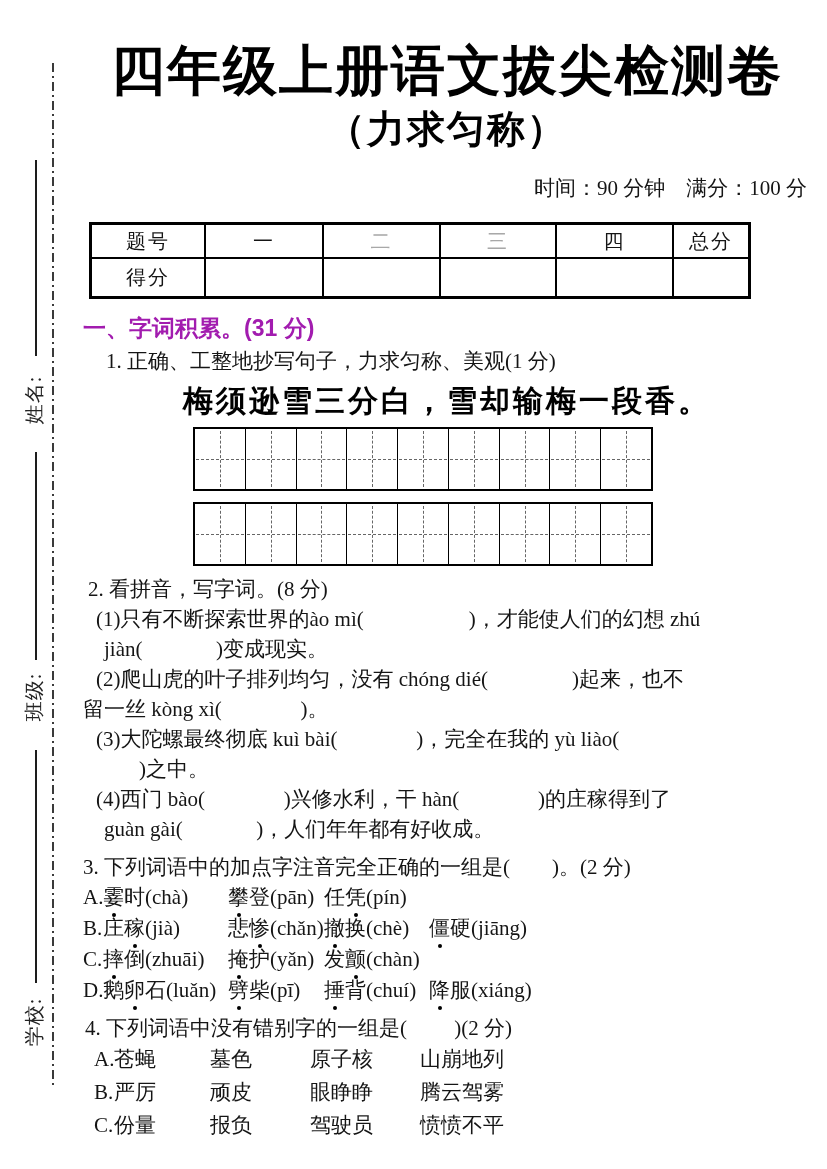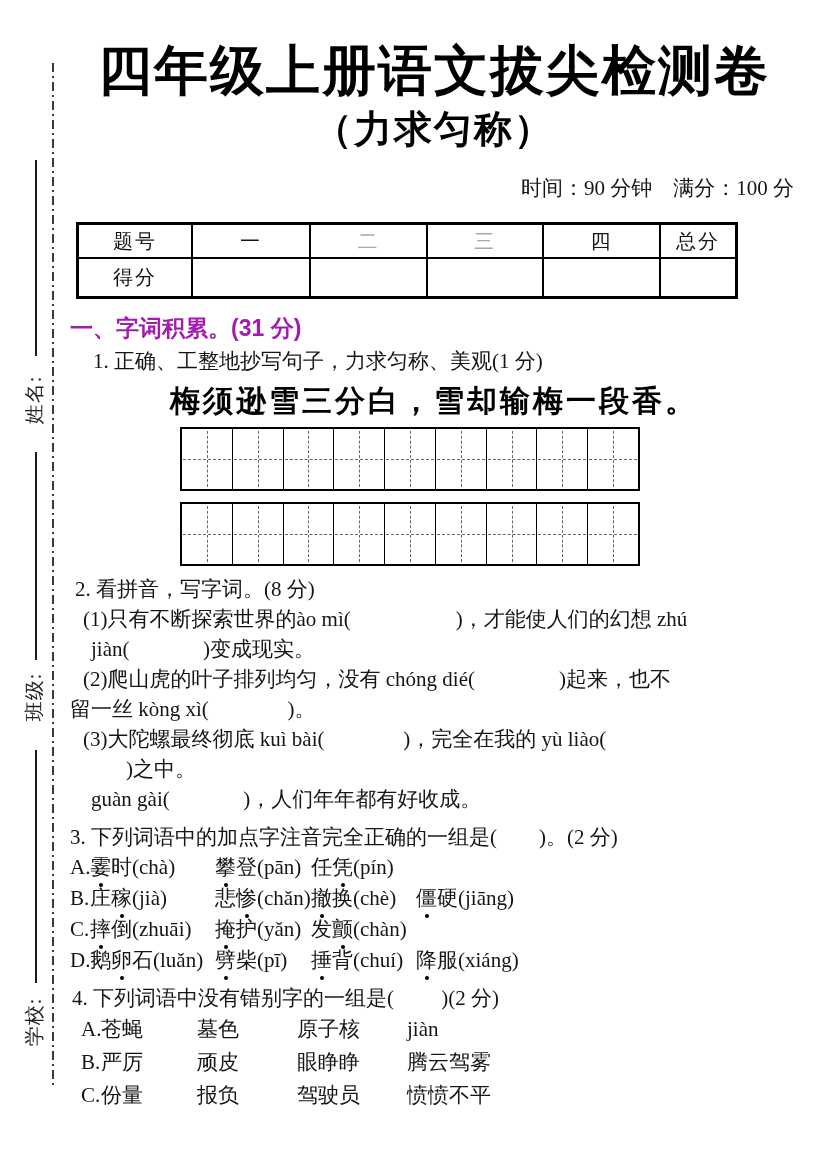--- a/index.html
+++ b/index.html
@@ -10,21 +10,21 @@
   .seal-dashline{position:absolute;left:52px;top:63px;width:2px;height:1024px;
     background:repeating-linear-gradient(to bottom,#3a3a3a 0 9px,transparent 9px 13px,#3a3a3a 13px 15px,transparent 15px 19px);}
   .seal-rule{position:absolute;left:35px;width:2px;background:#1d1d1d;}
   .seal-rule.r1{top:160px;height:196px}
   .seal-rule.r2{top:452px;height:208px}
   .seal-rule.r3{top:750px;height:233px}
   .seal-label{position:absolute;left:-5px;width:78px;height:26px;transform:rotate(-90deg);
     text-align:center;font-size:20px;letter-spacing:1px;color:#222;}
   .seal-label.l0{top:387px}.seal-label.l1{top:684px}.seal-label.l2{top:1009px}
 
-  .content{position:absolute;left:70px;top:0;width:728px;}
+  .content{position:absolute;left:83px;top:0;width:728px;}
 
   .title{margin:40px 0 0;text-align:center;font-family:"Liberation Sans","DejaVu Sans",sans-serif;
     font-weight:900;font-size:54px;line-height:60px;letter-spacing:2px;color:#000;}
   .subtitle{margin:6px 0 0;text-align:center;font-family:"Liberation Sans","DejaVu Sans",sans-serif;
     font-weight:900;font-size:38px;line-height:46px;letter-spacing:2px;color:#000;}
   .meta{margin-top:22px;padding-right:4px;text-align:right;font-size:21px;line-height:28px;white-space:pre;}
 
   .score-table{margin:20px 0 0 6px;width:662px;border:2px solid #000;box-sizing:border-box;}
   .st-row{display:grid;grid-template-columns:114px 118px 117px 116px 117px 1fr;}
   .st-cell{border:1px solid #000;display:flex;align-items:center;justify-content:center;
@@ -134,20 +134,21 @@
       </div>
 
     <div class="q-prompt q2-prompt">2. 看拼音，写字词。(8 分)</div>
     <div id="q2-lines">
         <div class="q2-line ind-a">(1)只有不断探索世界的ào mì(                    )，才能使人们的幻想 zhú</div>
         <div class="q2-line ind-b">jiàn(              )变成现实。</div>
         <div class="q2-line ind-a">(2)爬山虎的叶子排列均匀，没有 chóng dié(                )起来，也不</div>
         <div class="q2-line ind-c">留一丝 kòng xì(               )。</div>
         <div class="q2-line ind-a">(3)大陀螺最终彻底 kuì bài(               )，完全在我的 yù liào(</div>
         <div class="q2-line ind-d">)之中。</div>
+        <div class="q2-line ind-a">(4)西门 bào(               )兴修水利，干 hàn(               )的庄稼得到了</div>
         <div class="q2-line ind-b">guàn gài(              )，人们年年都有好收成。</div>
       </div>
 
     <div class="q-prompt q3-prompt">3. 下列词语中的加点字注音完全正确的一组是(        )。(2 分)</div>
     <div class="q3-opts" id="q3-opts">
         <div class="opt-row">
           <span class="opt-letter">A.</span>
           <span class="word-item"><span class="dc">霎</span>时(chà)</span>
           <span class="word-item"><span class="dc">攀</span>登(pān)</span>
           <span class="word-item">任<span class="dc">凭</span>(pín)</span>
@@ -174,21 +175,21 @@
         </div>
       </div>
 
     <div class="q-prompt q4-prompt">4. 下列词语中没有错别字的一组是(         )(2 分)</div>
     <div class="q4-opts" id="q4-opts">
         <div class="opt-row">
           <span class="opt-letter">A.</span>
           <span class="word-item">苍蝇</span>
           <span class="word-item">墓色</span>
           <span class="word-item">原子核</span>
-          <span class="word-item">jiàn</span>
+          <span class="word-item">山崩地列</span>
         </div>
         <div class="opt-row">
           <span class="opt-letter">B.</span>
           <span class="word-item">严厉</span>
           <span class="word-item">顽皮</span>
           <span class="word-item">眼睁睁</span>
           <span class="word-item">腾云驾雾</span>
         </div>
         <div class="opt-row">
           <span class="opt-letter">C.</span>

